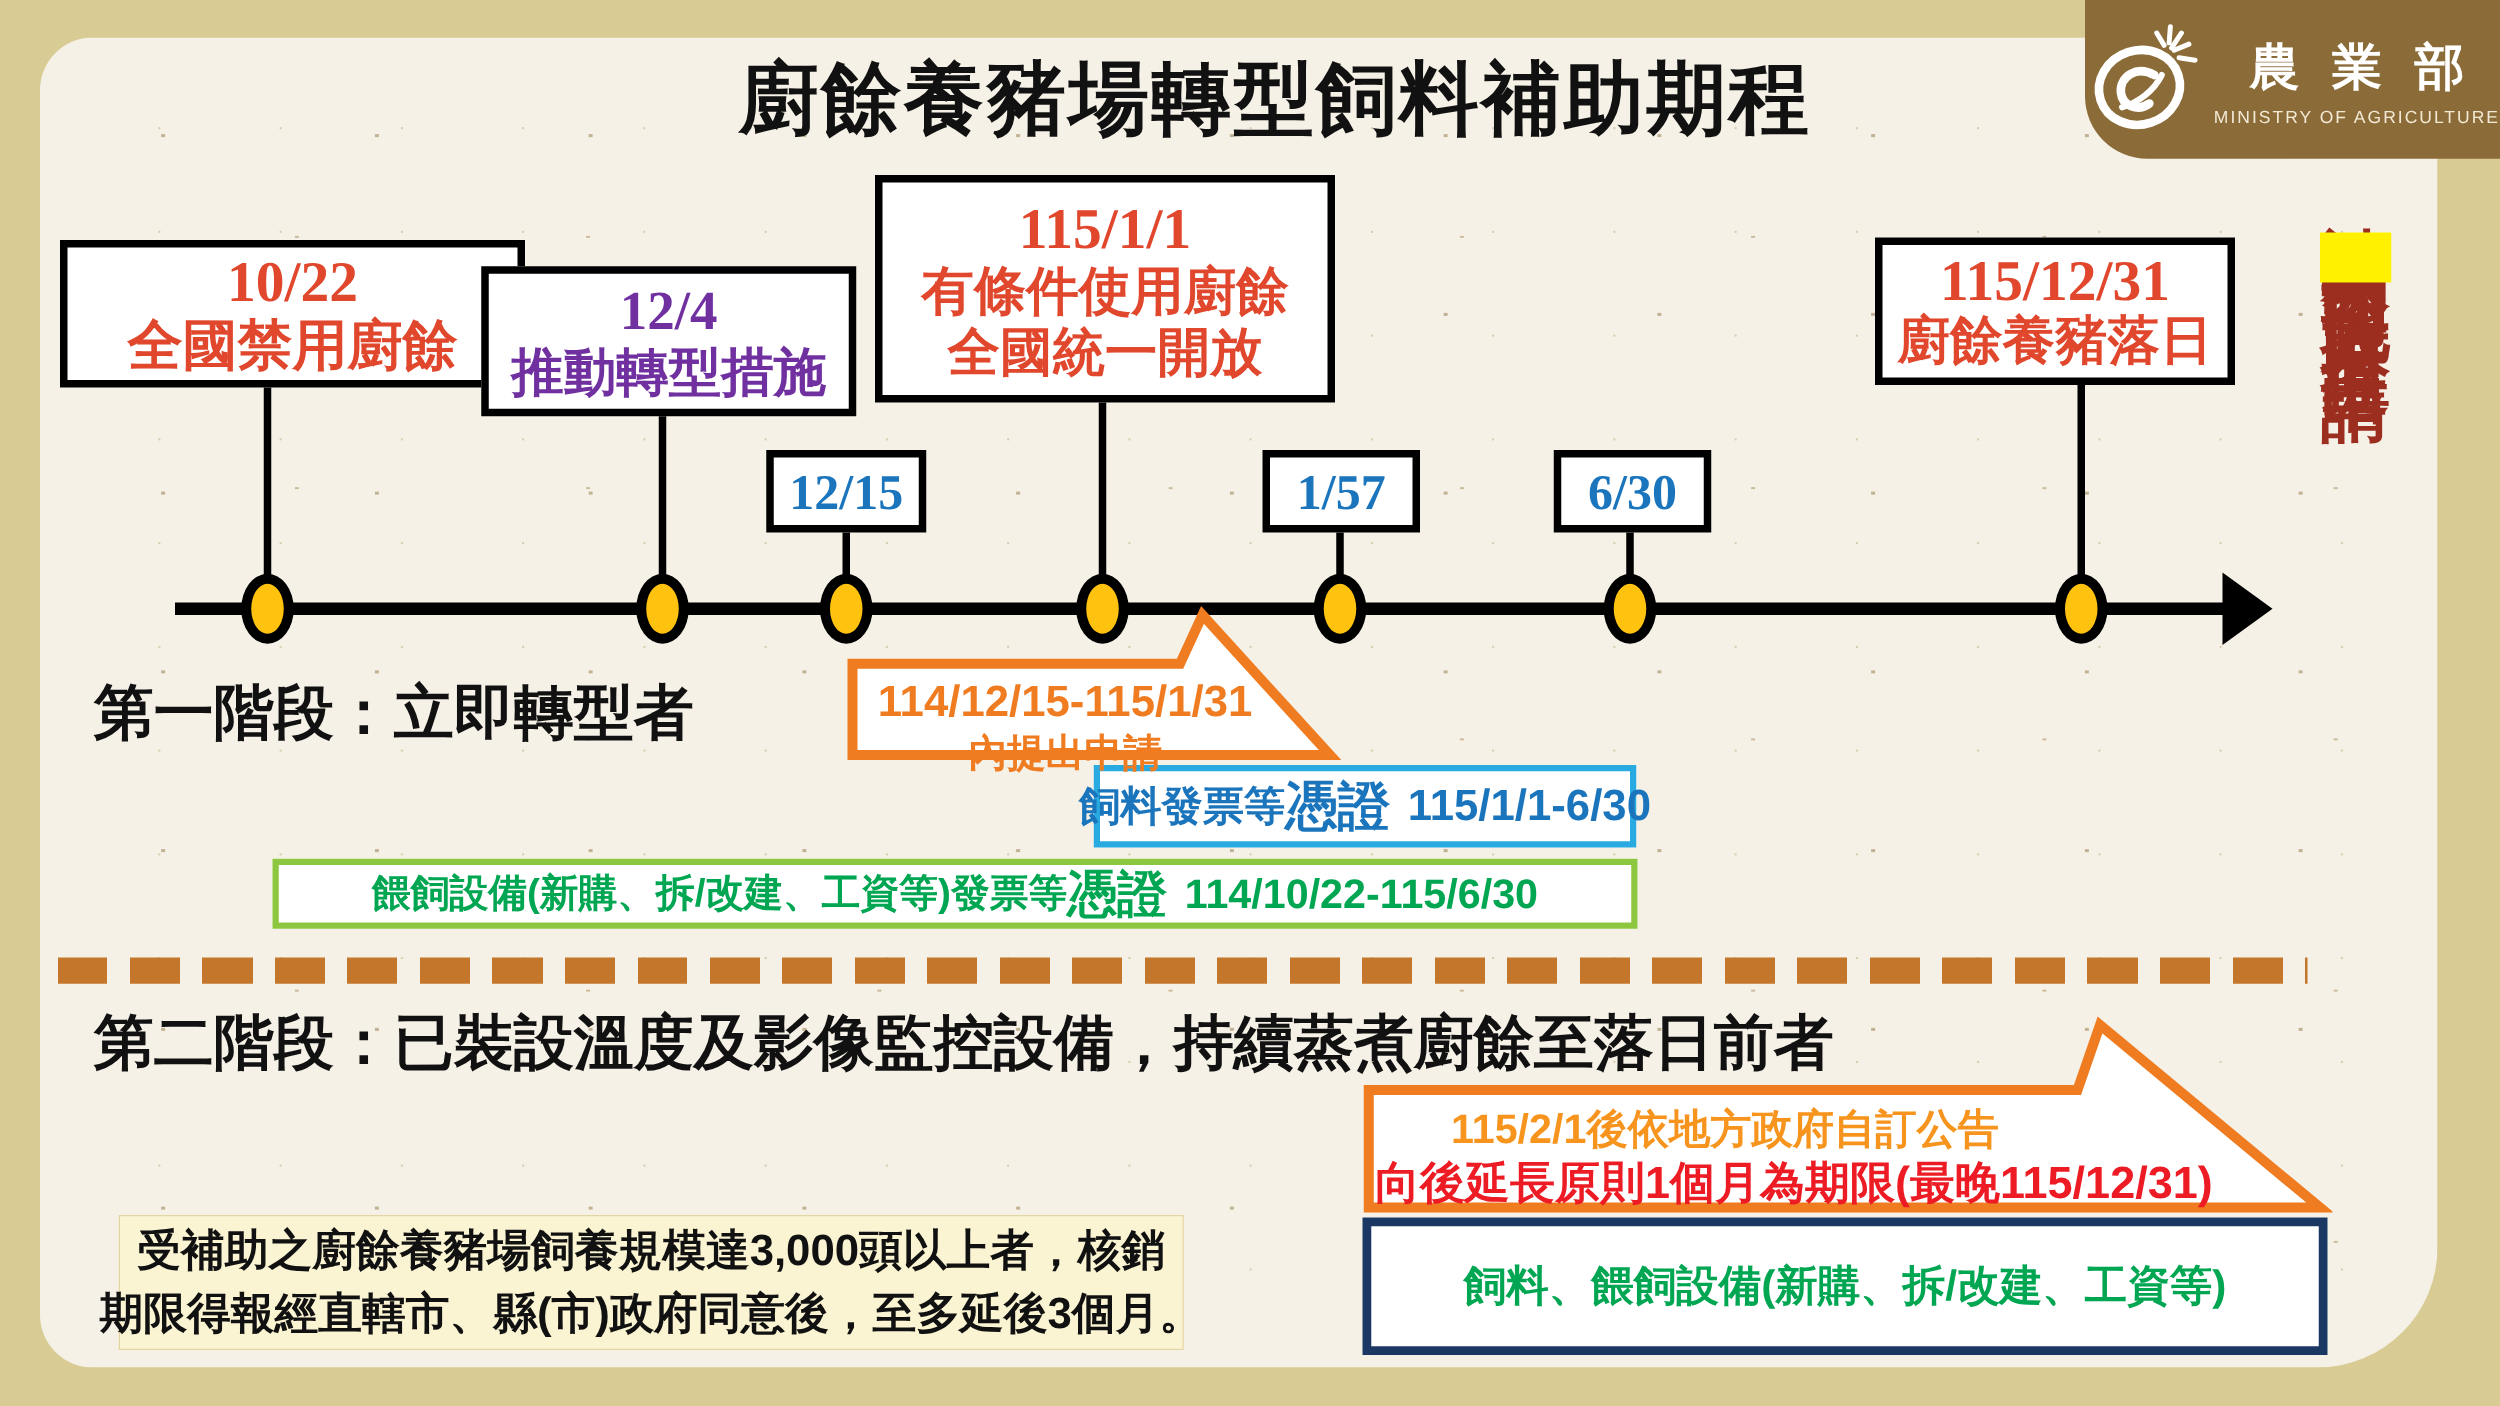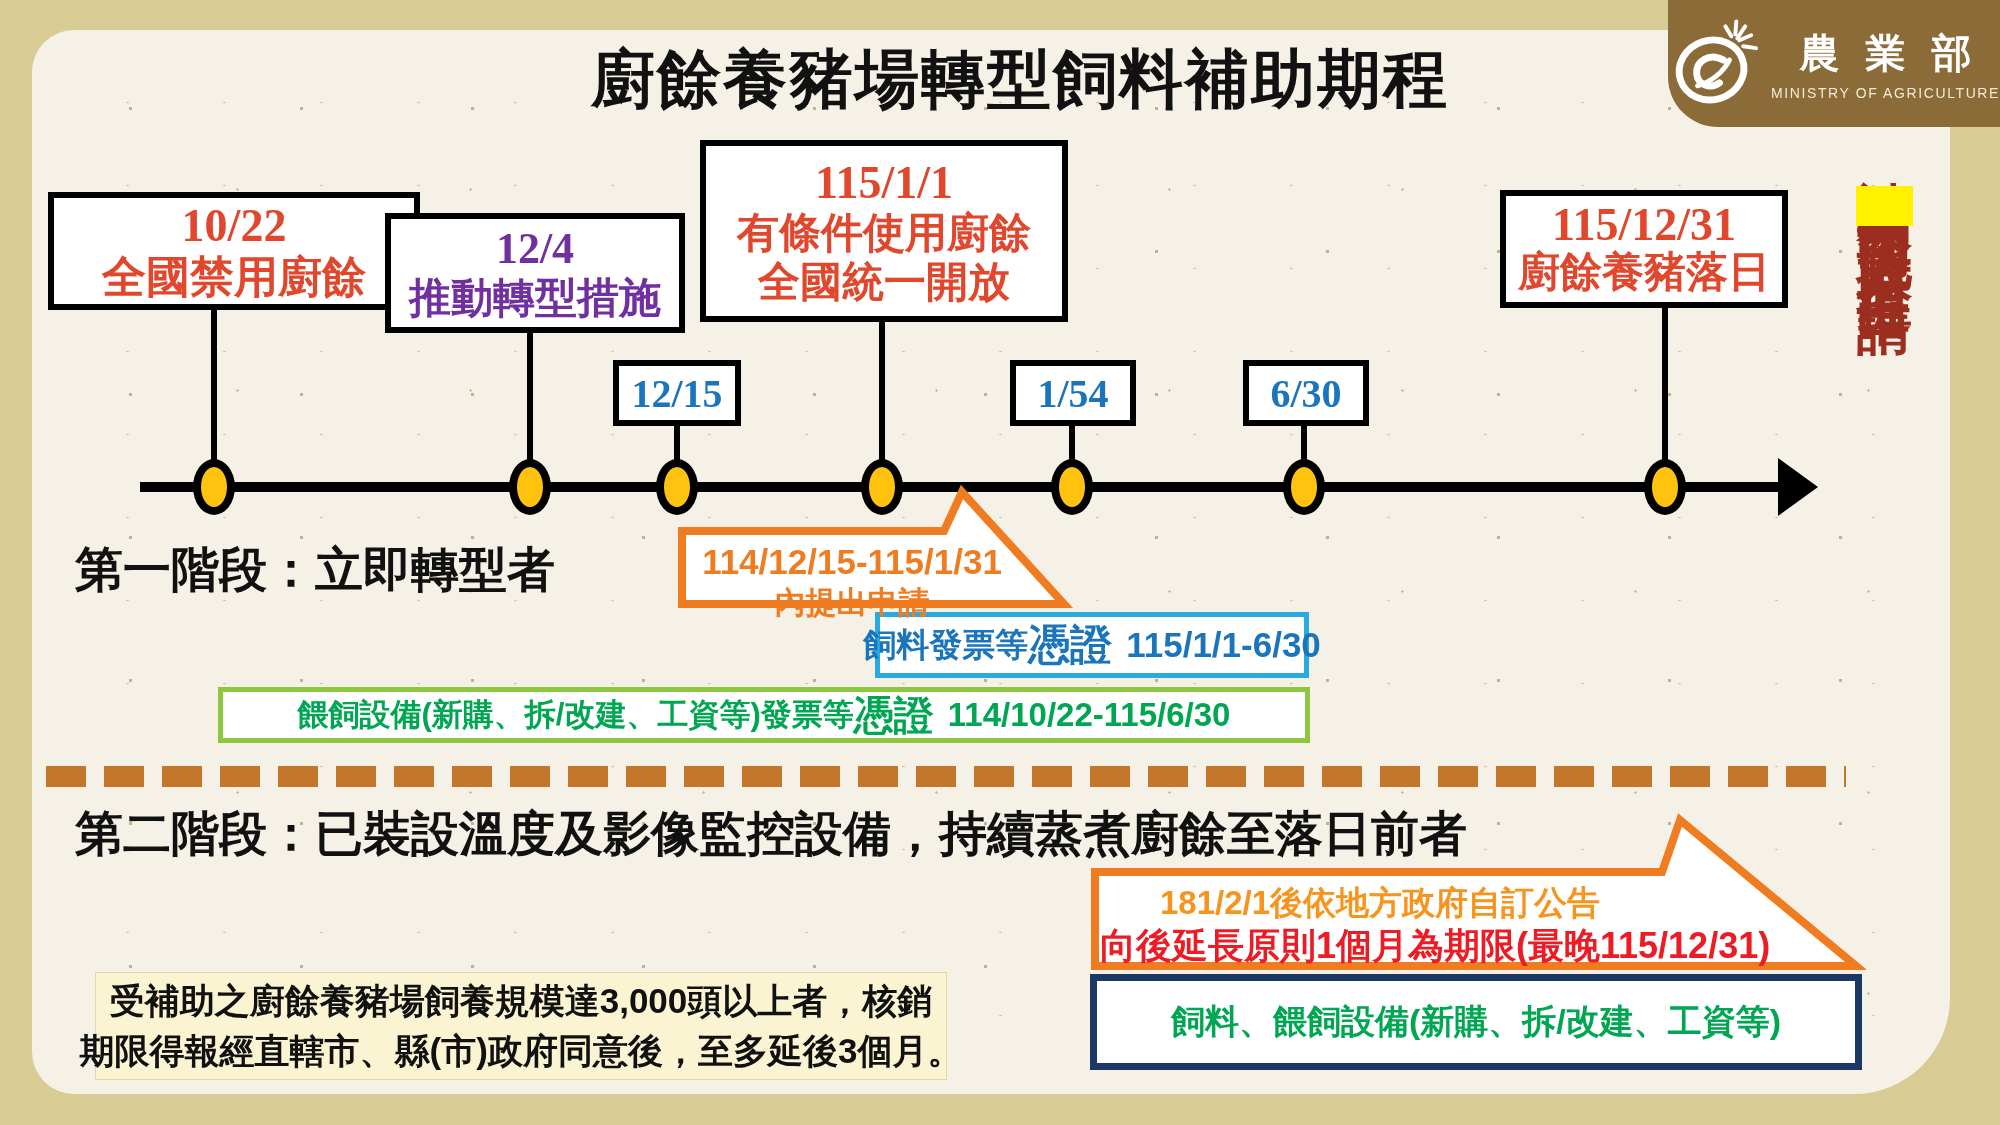--- a/index.html
+++ b/index.html
@@ -73,21 +73,21 @@
   .vbox .dates{font-size:35px;font-weight:900;margin-left:14px;}
   .equip-box .pre{font-size:31px;} .equip-box .emph{font-size:40px;} .equip-box .dates{font-size:33px;}
   
   .divider{position:absolute;left:46px;top:766px;width:1800px;height:21px;
     background:repeating-linear-gradient(to right,#c4772b 0,#c4772b 40px,transparent 40px,transparent 58px);}
   
   .note-box{position:absolute;left:95px;top:972px;width:852px;height:108px;
     background:#fbf4d3;border:1px solid #e4d6a4;box-sizing:border-box;
     display:flex;flex-direction:column;justify-content:center;align-items:center;
     font-size:35px;font-weight:900;color:#111;line-height:1.42;z-index:2;white-space:nowrap;}
-  .voucher-box{position:absolute;left:1090px;top:974px;width:772px;height:96px;
+  .voucher-box{position:absolute;left:1090px;top:974px;width:772px;height:110px;
     box-sizing:border-box;background:#fff;border:7px solid #1b3764;
     display:flex;flex-direction:column;justify-content:center;align-items:center;z-index:3;white-space:nowrap;}
   .voucher-l1{font-size:34px;font-weight:900;color:#00a651;}
   .voucher-l2{color:#ed1c24;font-weight:900;font-size:35px;display:flex;align-items:baseline;}
   .voucher-l2 .big{font-size:44px;margin-right:2px;}
 </style>
 </head>
 <body>
 
 <div class="panel"></div>
@@ -144,21 +144,21 @@
 </div>
 <div class="mbox" style="left:613px;top:360px;width:128px;height:66px;">
   <div class="date blue" style="font-size:40px;">12/15</div>
 </div>
 <div class="mbox" style="left:700px;top:140px;width:368px;height:182px;">
   <div class="date red" style="font-size:46px;">115/1/1</div>
   <div class="lbl red" style="font-size:42px;">有條件使用廚餘</div>
   <div class="lbl red" style="font-size:42px;">全國統一開放</div>
 </div>
 <div class="mbox" style="left:1010px;top:360px;width:126px;height:66px;">
-  <div class="date blue" style="font-size:40px;">1/54</div>
+  <div class="date blue" style="font-size:40px;">1/57</div>
 </div>
 <div class="mbox" style="left:1243px;top:360px;width:126px;height:66px;">
   <div class="date blue" style="font-size:40px;">6/30</div>
 </div>
 <div class="mbox" style="left:1500px;top:190px;width:288px;height:118px;">
   <div class="date red" style="font-size:46px;">115/12/31</div>
   <div class="lbl red" style="font-size:42px;font-family:Liberation Mono, monospace;">廚餘養豬落日</div>
 </div>
 
 <div class="stage-h" style="left:75px;top:538px;">第一階段：立即轉型者</div>
@@ -184,21 +184,21 @@
 </div>
 
 <div class="divider"></div>
 
 <div class="stage-h" style="left:75px;top:802px;">第二階段：已裝設溫度及影像監控設備，持續蒸煮廚餘至落日前者</div>
 
 <svg class="callout-svg" style="left:1086px;top:808px;" width="780" height="166">
   <polygon points="9,64 576,64 594,12 770,158 9,158" fill="#ffffff" stroke="#f07c21" stroke-width="8"></polygon>
 </svg>
 <div class="callout-text" style="left:1100px;top:882px;width:560px;">
-  <div class="co2-l1">181/2/1後依地方政府自訂公告</div>
+  <div class="co2-l1">115/2/1後依地方政府自訂公告</div>
   <div class="co2-l2">向後延長原則1個月為期限(最晚115/12/31)</div>
 </div>
 
 <div class="note-box">
   <div>受補助之廚餘養豬場飼養規模達3,000頭以上者，核銷</div>
   <div>期限得報經直轄市、縣(市)政府同意後，至多延後3個月。</div>
 </div>
 
 <div class="voucher-box">
   <div class="voucher-l1">飼料、餵飼設備(新購、拆/改建、工資等)</div>

